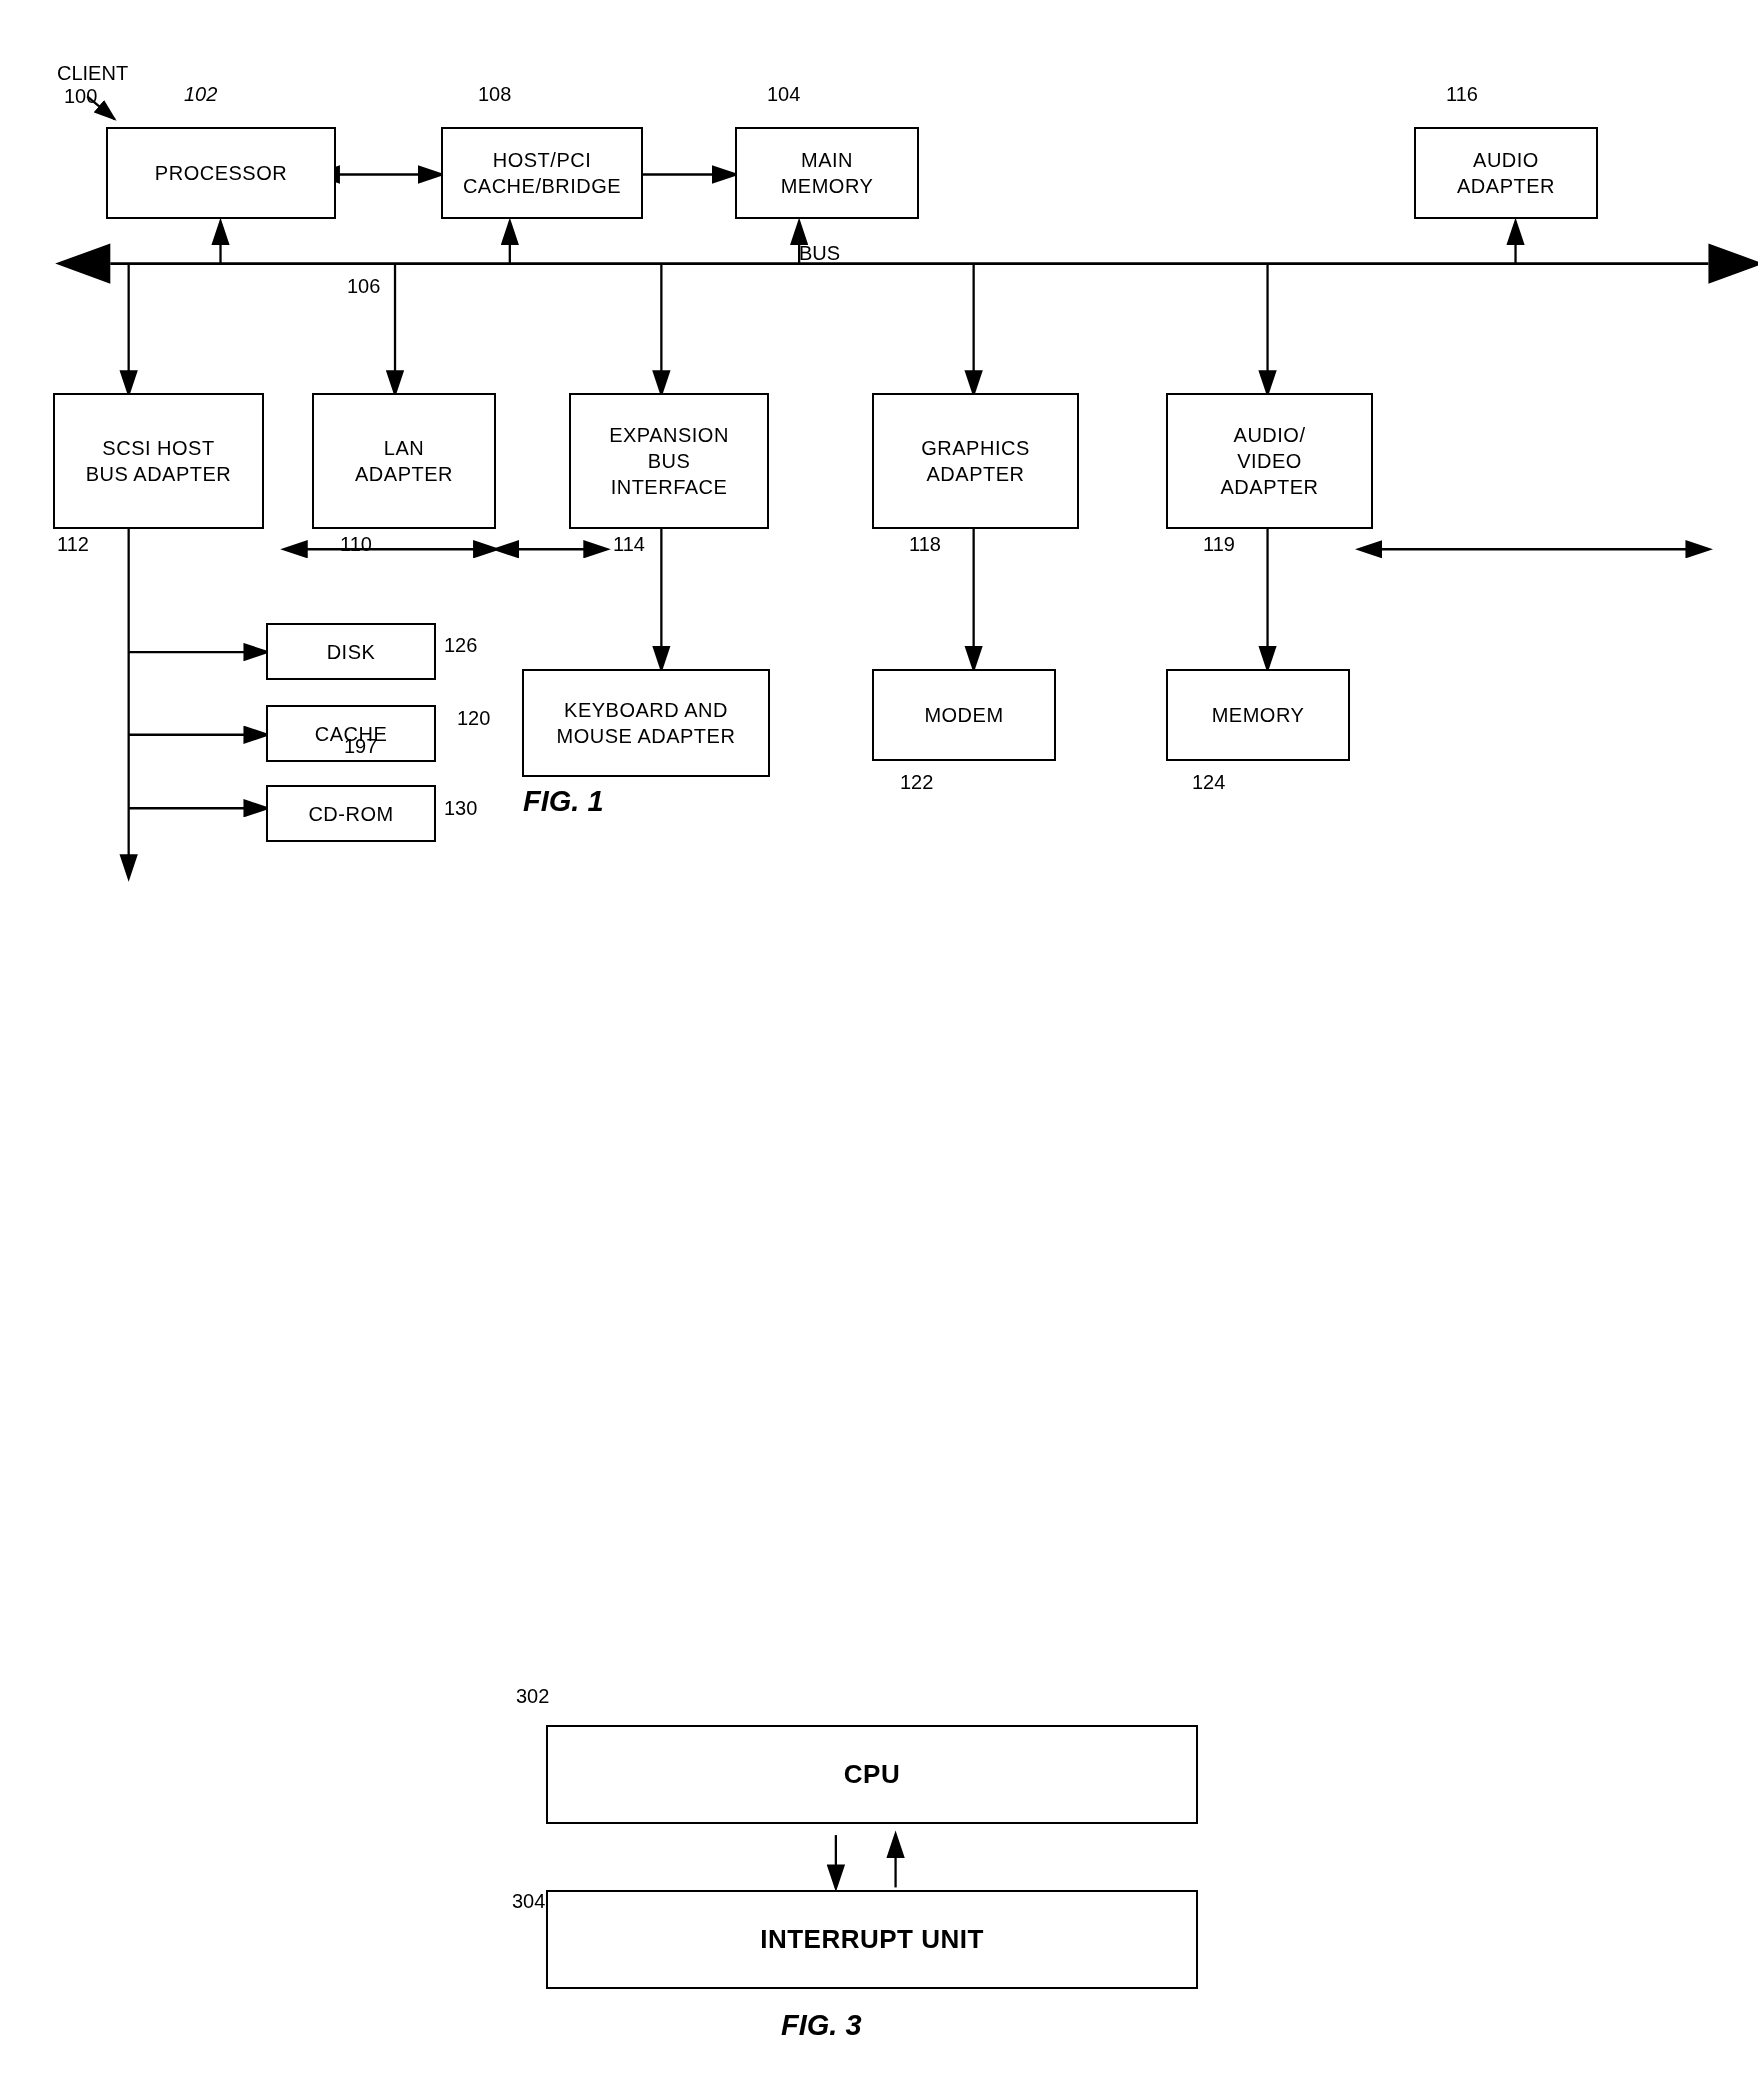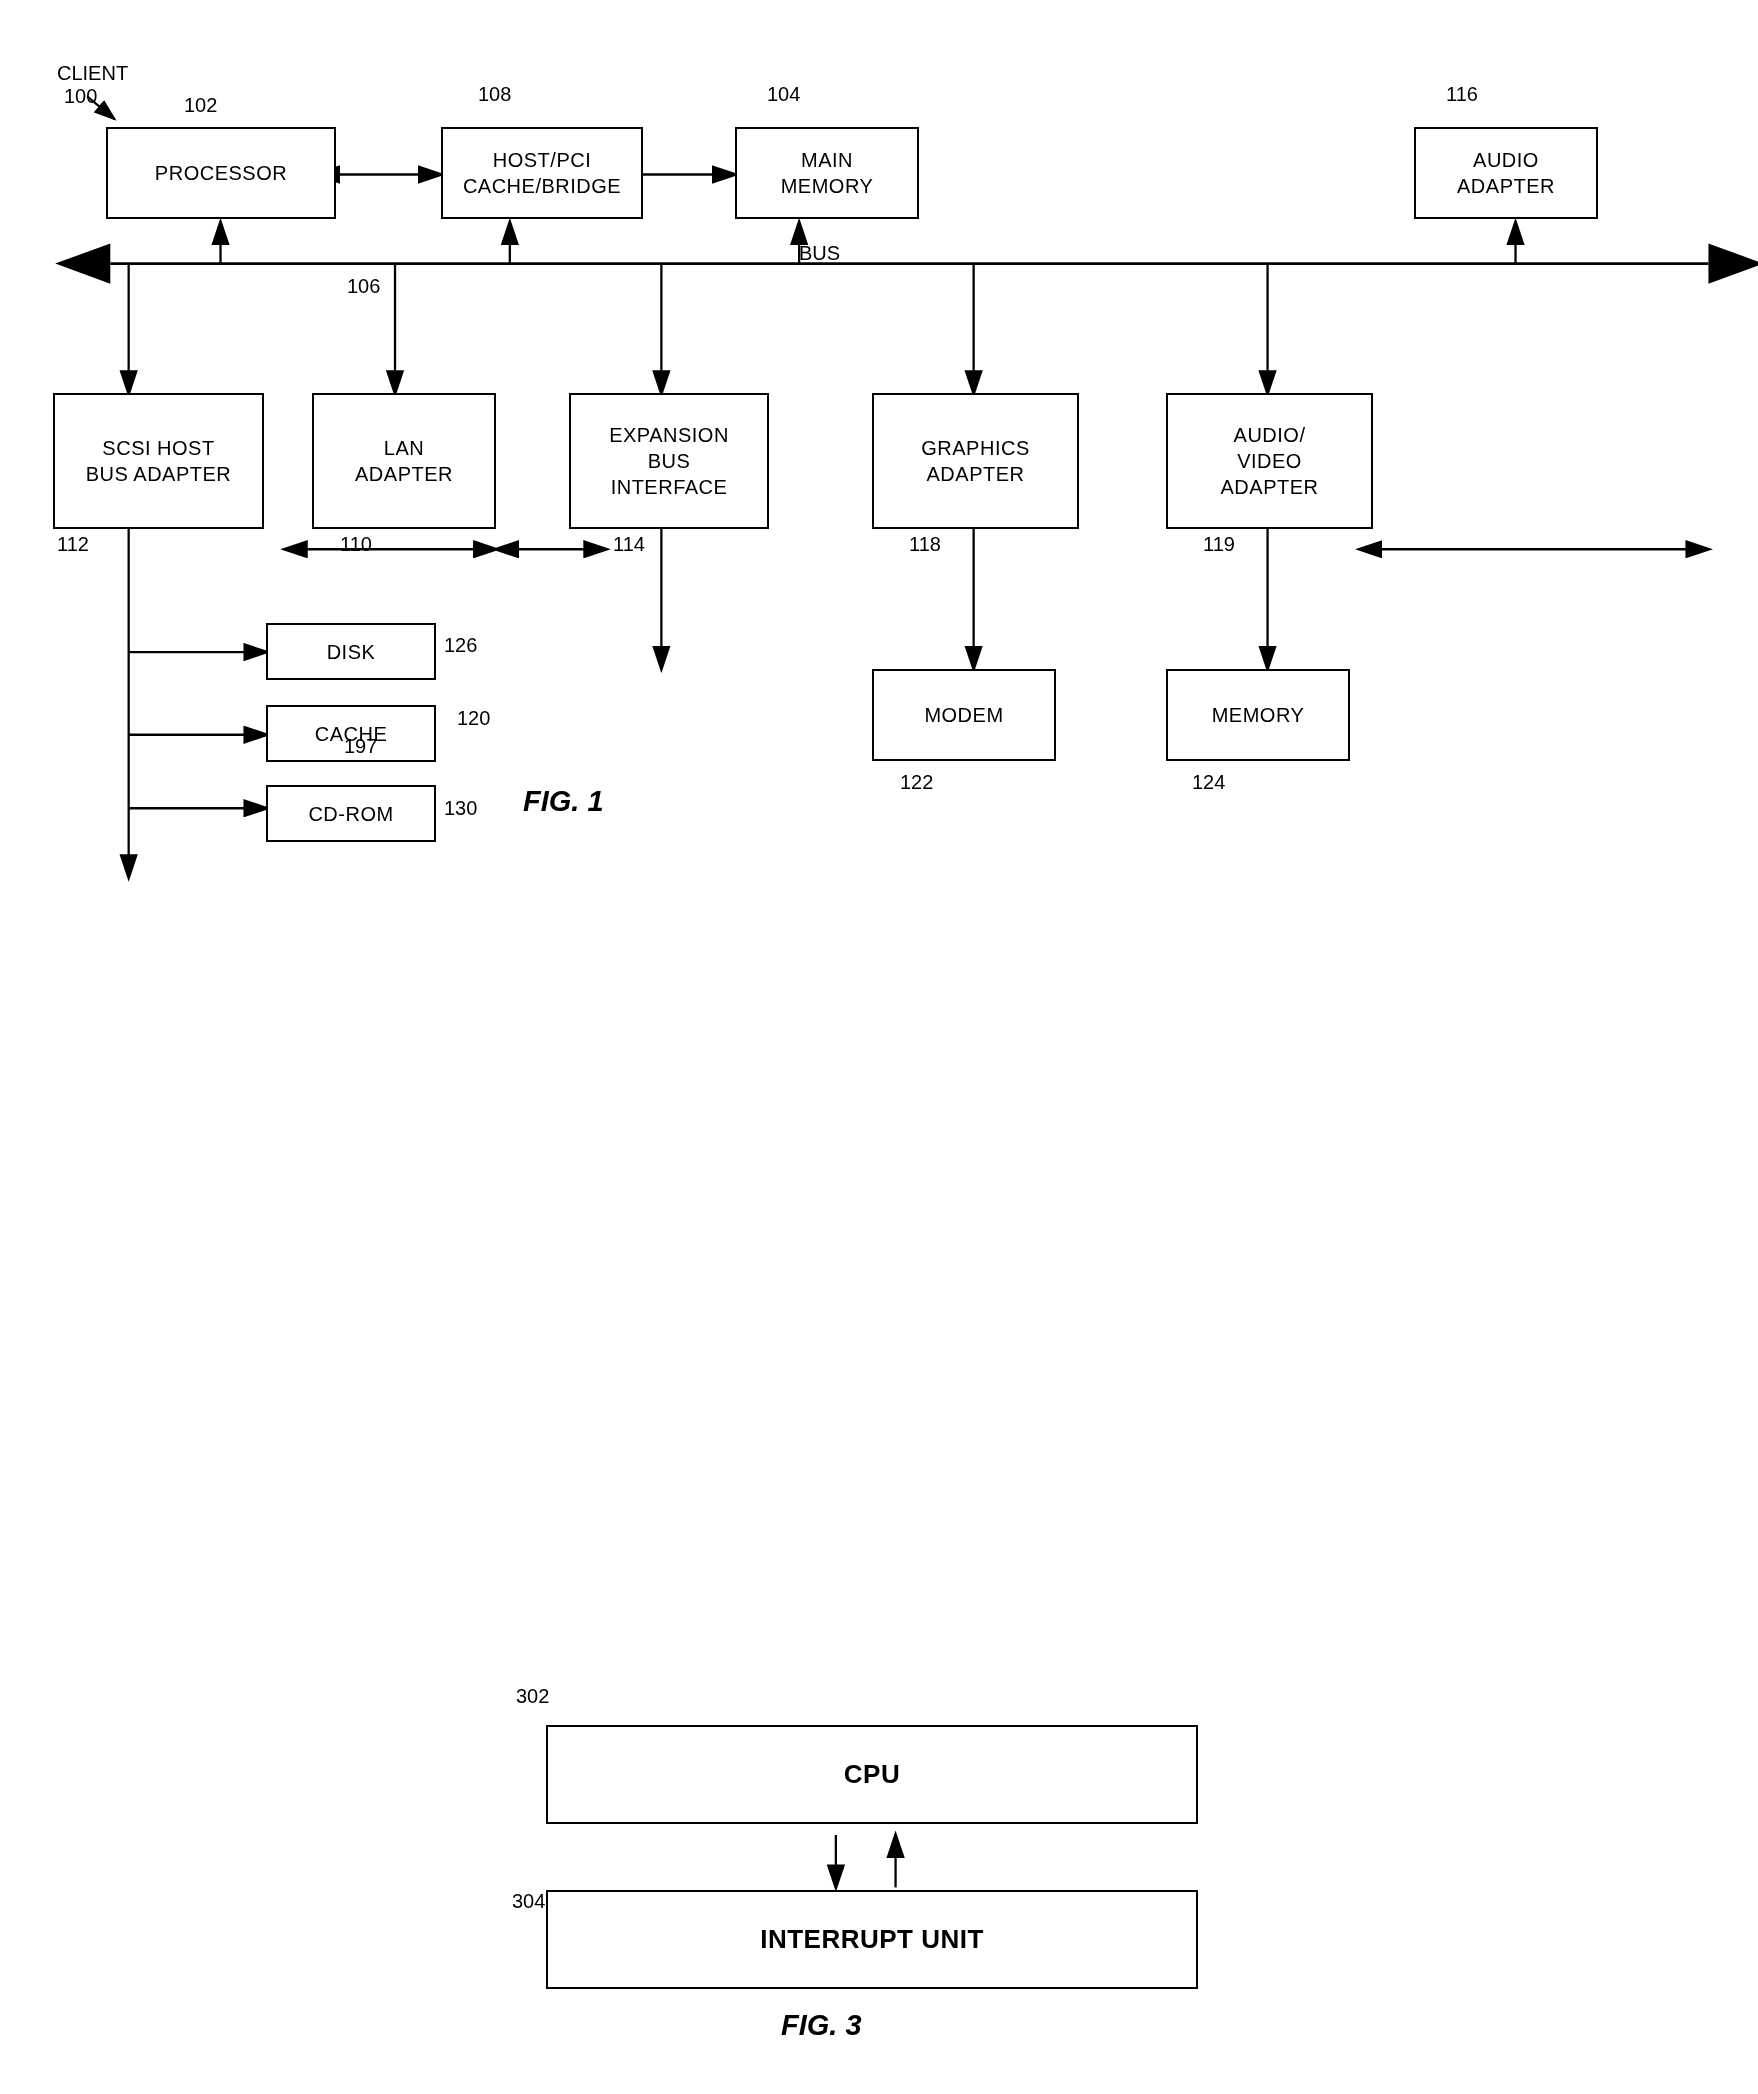--- a/index.html
+++ b/index.html
@@ -142,21 +142,21 @@
     <line x1="975" y1="2055" x2="975" y2="1998" stroke="#000" stroke-width="2.5" marker-end="url(#arrow-end)"></line>
 
   </svg>
 
   <div class="label" style="left:57px; top:62px;">CLIENT</div>
   <div class="label" style="left:64px; top:85px;">100</div>
 
   <div class="box" style="left:106px; top:127px; width:230px; height:92px;">
     <span>PROCESSOR</span>
   </div>
-  <div class="label" style="left:184px; top:94px;">102</div>
+  <div class="label" style="left:184px; top:83px;font-style:italic;">102</div>
 
   <div class="box" style="left:441px; top:127px; width:202px; height:92px;">
     <span style="white-space:pre-line;">HOST/PCI
 CACHE/BRIDGE</span>
   </div>
   <div class="label" style="left:478px; top:83px;">108</div>
 
   <div class="box" style="left:735px; top:127px; width:184px; height:92px;">
     <span style="white-space:pre-line;">MAIN
 MEMORY</span>
@@ -198,20 +198,24 @@
   </div>
   <div class="label" style="left:909px; top:533px;">118</div>
 
   <div class="box" style="left:1166px; top:393px; width:207px; height:136px;">
     <span style="white-space:pre-line;">AUDIO/
 VIDEO
 ADAPTER</span>
   </div>
   <div class="label" style="left:1203px; top:533px;text-align:right;">119</div>
 
+  <div class="box" style="left:522px; top:669px; width:248px; height:108px;">
+    <span style="white-space:pre-line;">KEYBOARD AND
+MOUSE ADAPTER</span>
+  </div>
   <div class="label" style="left:457px; top:707px;">120</div>
 
   <div class="box" style="left:872px; top:669px; width:184px; height:92px;">
     <span>MODEM</span>
   </div>
   <div class="label" style="left:900px; top:771px;">122</div>
 
   <div class="box" style="left:1166px; top:669px; width:184px; height:92px;">
     <span>MEMORY</span>
   </div>

